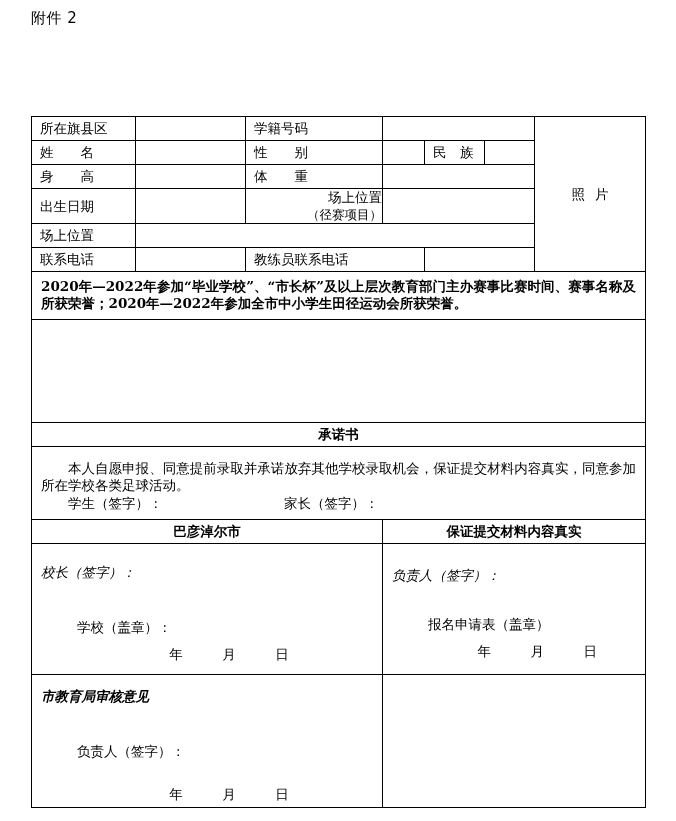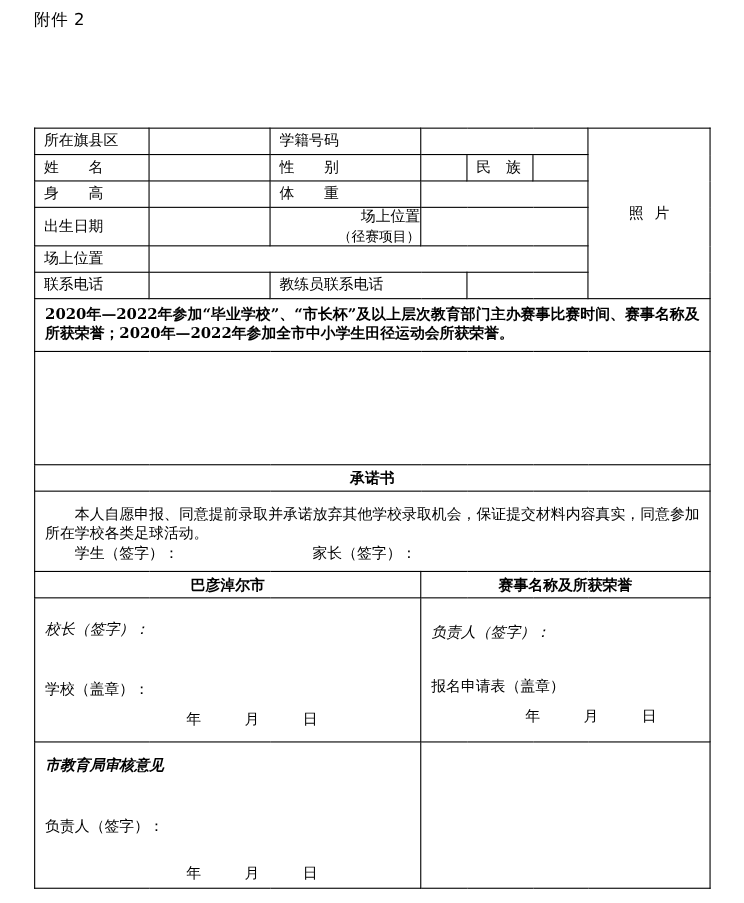--- a/index.html
+++ b/index.html
@@ -134,20 +134,21 @@
     padding: 8px 9px 0 9px !important;
     font-size: 13.5px;
     line-height: 19px;
     height: 122px;
     position: relative;
   }
   .opinion-cell .line1 { display: block; font-style: italic; }
   .opinion-cell .line2 {
     display: block;
     margin-top: 38px;
+    margin-left: 36px;
   }
   .opinion-cell .line2.tight { margin-top: 32px; }
   .ymd {
     display: block;
     text-align: center;
     letter-spacing: 13px;
     text-indent: 13px;
     margin-top: 10px;
   }
   .ymd.right { text-align: right; padding-right: 26px; }
@@ -241,21 +242,21 @@
         <td class="commit-body" colspan="7" style="height:66px">
           <div class="para">本人自愿申报、同意提前录取并承诺放弃其他学校录取机会，保证提交材料内容真实，同意参加所在学校各类足球活动。</div>
           <span class="sign-row">
             <span class="student-sign">学生（签字）：</span><span>家长（签字）：</span>
           </span>
         </td>
       </tr>
 
       <tr>
         <td class="section-head" colspan="3">巴彦淖尔市</td>
-        <td class="section-head" colspan="4">赛事名称及所获荣誉</td>
+        <td class="section-head" colspan="4">保证提交材料内容真实</td>
       </tr>
 
       <tr>
         <td class="opinion-cell" colspan="3">
           <span class="line1">校长（签字）：</span>
           <span class="line2">学校（盖章）：</span>
           <span class="ymd left-ind">年　月　日</span>
         </td>
         <td class="opinion-cell" colspan="4">
           <span class="line1">负责人（签字）：</span>

